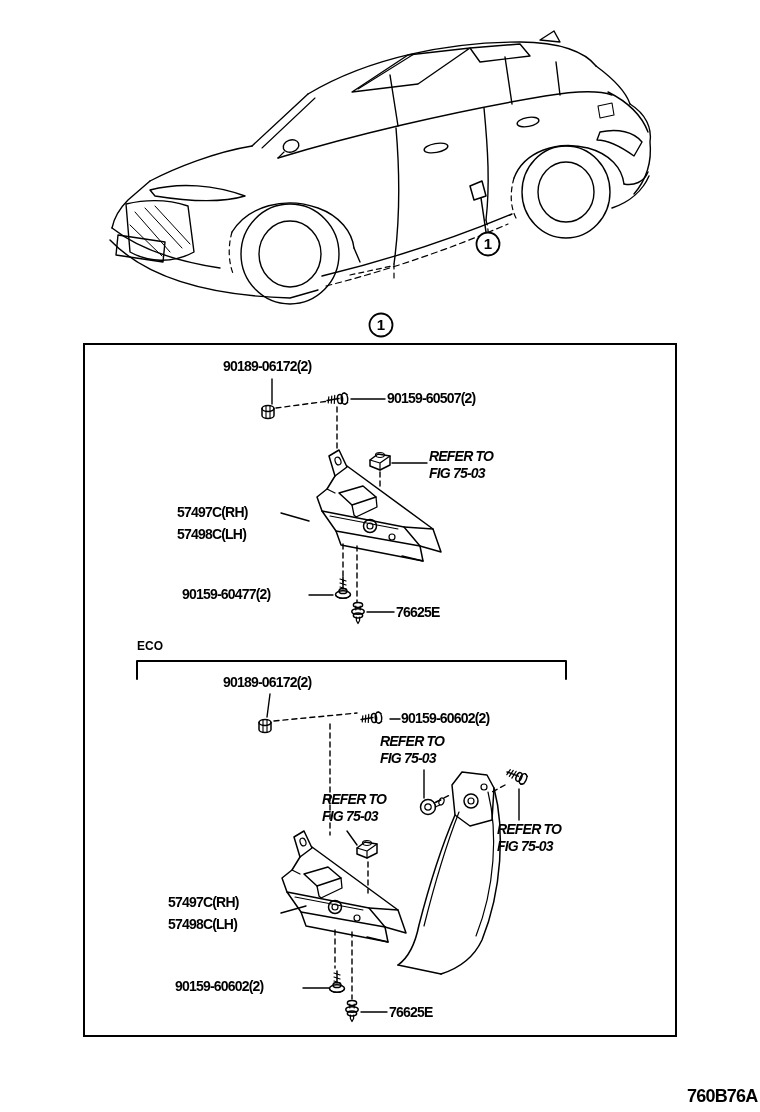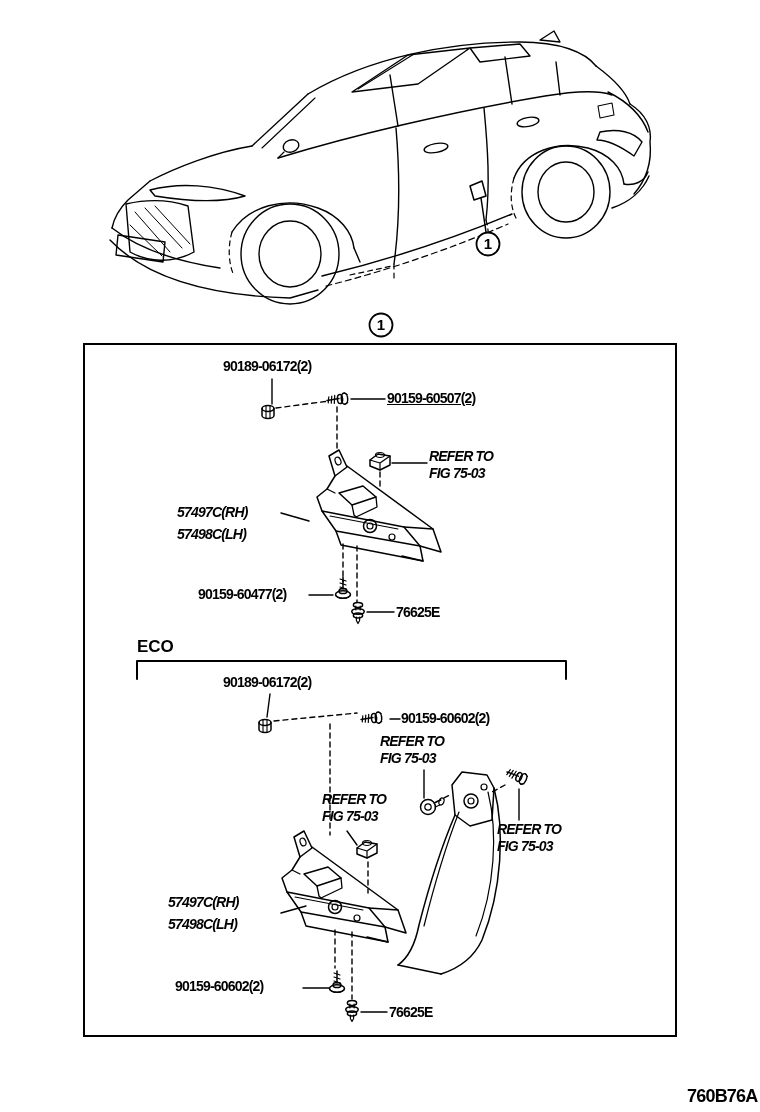--- a/index.html
+++ b/index.html
@@ -2,22 +2,22 @@
 <html><head>
 <meta charset="utf-8">
 <style>
   html,body{margin:0;padding:0;background:#fff;}
   #page{position:relative;width:760px;height:1112px;background:#fff;overflow:hidden;
         font-family:"Liberation Sans",sans-serif;color:#000;}
   svg{position:absolute;left:0;top:0;}
   .lbl{position:absolute;font-weight:bold;font-size:14px;letter-spacing:-0.8px;
        white-space:nowrap;line-height:19px;}
   .refer{line-height:17px;font-style:italic;}
-  .two{line-height:22px;font-style:italic;}
-  .eco{font-size:17px;letter-spacing:0;}
+  .two{line-height:22px;}
+  .eco{font-size:12px;letter-spacing:0;}
   .callout-num{position:absolute;font-weight:bold;font-size:15px;letter-spacing:0;
        transform:translate(-50%,-52%);}
   .footer{position:absolute;font-weight:bold;font-size:18px;letter-spacing:-0.8px;}
   #box{position:absolute;left:83px;top:343px;width:594px;height:694px;
        border:2px solid #000;box-sizing:border-box;}
 </style>
 </head>
 <body>
 
 <div id="page">
@@ -207,30 +207,30 @@
     </g>
   </g>
 </svg>
 
 <div id="box"></div>
 
 <div class="callout-num" style="left:488px;top:244px;">1</div>
 <div class="callout-num" style="left:381px;top:325px;">1</div>
 
 <div class="lbl" style="left:223px;top:357px;">90189-06172(2)</div>
-<div class="lbl" style="left:387px;top:389px;text-decoration:underline;">90159-60507(2)</div>
+<div class="lbl" style="left:387px;top:389px;">90159-60507(2)</div>
 <div class="lbl refer" style="left:429px;top:448px;">
   <div>REFER TO</div>
   <div>FIG 75-03</div>
 </div>
 <div class="lbl two" style="left:177px;top:501px;">
   <div>57497C(RH)</div>
   <div>57498C(LH)</div>
 </div>
-<div class="lbl" style="left:198px;top:585px;">90159-60477(2)</div>
+<div class="lbl" style="left:182px;top:585px;">90159-60477(2)</div>
 <div class="lbl" style="left:396px;top:603px;">76625E</div>
 
 <div class="lbl eco" style="left:137px;top:637px;">ECO</div>
 <div class="lbl" style="left:223px;top:673px;">90189-06172(2)</div>
 <div class="lbl" style="left:401px;top:709px;">90159-60602(2)</div>
 <div class="lbl refer" style="left:380px;top:733px;">
   <div>REFER TO</div>
   <div>FIG 75-03</div>
 </div>
 <div class="lbl refer" style="left:322px;top:791px;">

